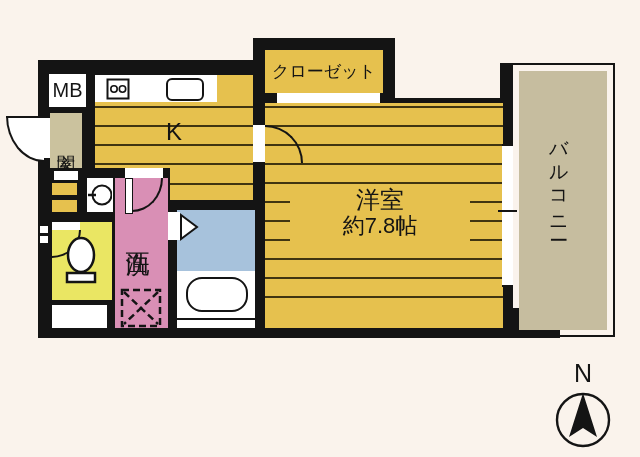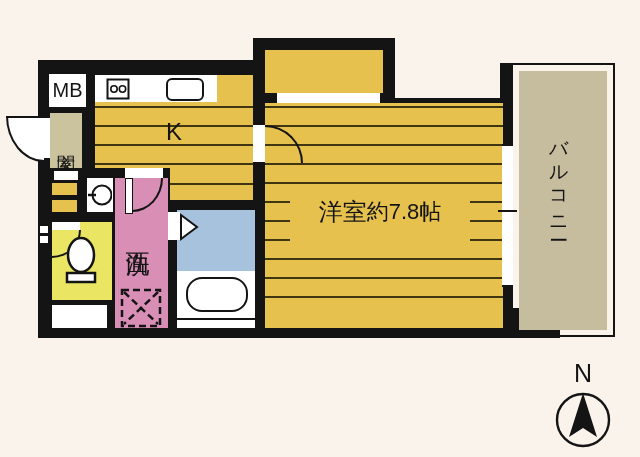--- a/index.html
+++ b/index.html
@@ -89,30 +89,31 @@
   <div class="room" style="left: 177px; top: 210px; width: 78px; height: 61px; background-color: rgb(167, 194, 220);"></div>
   <div class="white" style="left:168px;top:212px;width:12px;height:28px;"></div>
   <svg class="abs" style="left:179px;top:213px;" width="22" height="28" viewBox="0 0 22 28">
     <path d="M2 2 L18 14 L2 26 Z" fill="#FFFFFF" stroke="#141414" stroke-width="2"></path>
   </svg>
   <div class="white" style="left:177px;top:271px;width:78px;height:47px;"></div>
   <div class="rounded-fixture" style="left:186px;top:277px;width:58px;height:31px;border-radius:16px;"></div>
   <div class="white" style="left:177px;top:320px;width:78px;height:8px;"></div>
 
   <div class="room" style="left: 265px; top: 50px; width: 118px; height: 43px; background-color: rgb(230, 193, 78);"></div>
+  <div class="label" style="left:263px;top:55px;width:122px;height:34px;font-size:17px;">クローゼット</div>
   <div class="white" style="left:277px;top:93px;width:103px;height:10px;"></div>
   <svg class="abs" style="left:270px;top:103px;" width="112" height="21" viewBox="0 0 112 21">
     <polyline points="10,1 17,18 24,1" fill="none" stroke="#141414" stroke-width="2.2"></polyline>
     <polyline points="90,1 97,18 104,1" fill="none" stroke="#141414" stroke-width="2.2"></polyline>
   </svg>
 
   <div class="room stripes" style="left: 265px; top: 103px; width: 238px; height: 225px; background-position: 0px -14px; background-color: rgb(230, 193, 78);"></div>
   <div class="white" style="left:253px;top:125px;width:12px;height:37px;"></div>
   <div class="door-arc arc-tr" style="left:265px;top:125px;width:36px;height:36px;"></div>
-  <div class="label" style="left: 290px; top: 184px; width: 180px; height: 57px; flex-direction: row; background-color: rgb(230, 193, 78);">
+  <div class="label" style="left: 290px; top: 184px; width: 180px; height: 57px; flex-direction: column; background-color: rgb(230, 193, 78);">
     <div style="font-size:24px;">洋室</div>
     <div style="font-size:22px;">約7.8帖</div>
   </div>
   <div class="white" style="left:502px;top:144px;width:11px;height:139px;border-top:2px solid #141414;border-bottom:2px solid #141414;"></div>
   <div class="wall" style="left:498px;top:210px;width:19px;height:2px;"></div>
 
   <div class="label" style="left:566px;top:358px;width:34px;height:30px;font-size:25px;">N</div>
   <svg class="abs" style="left:554px;top:388px;" width="60" height="62" viewBox="0 0 60 62">
     <circle cx="29" cy="32" r="26" fill="none" stroke="#141414" stroke-width="2.4"></circle>
     <polygon points="29,5 15,49 29,40 43,49" fill="#141414"></polygon>

